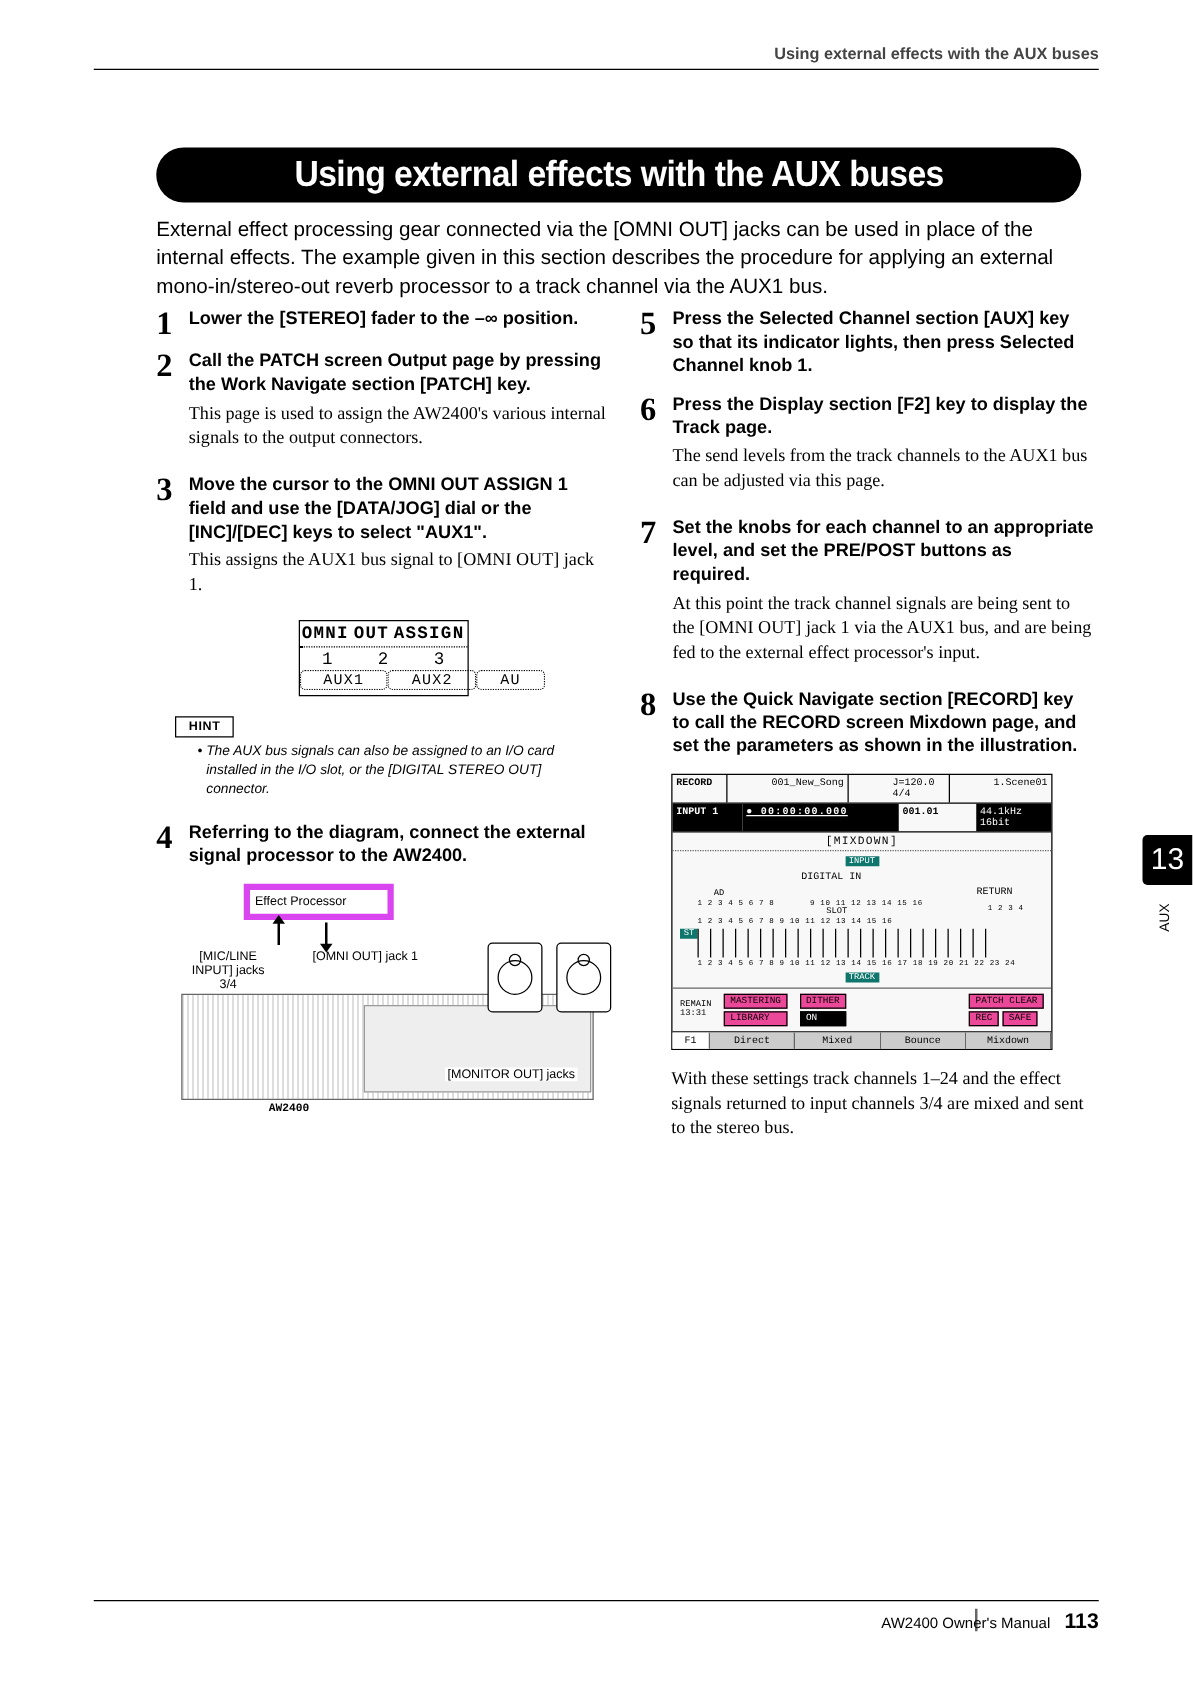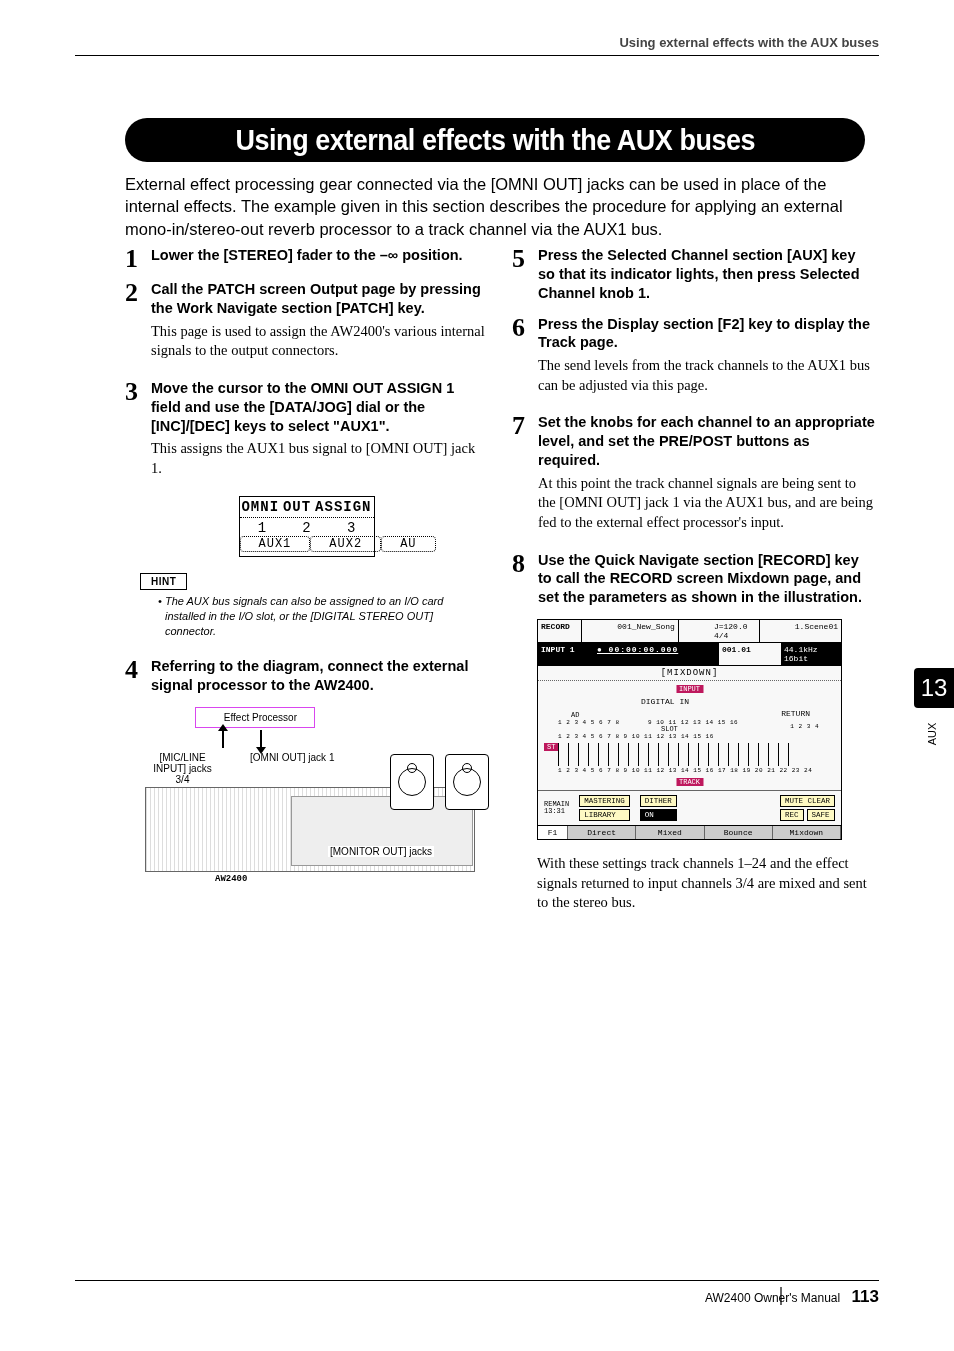--- a/index.html
+++ b/index.html
@@ -152,23 +152,23 @@
     text-indent: -7px;
   }
   .diagram-wrap {
     margin-left: 20px;
     margin-top: 8px;
     font-family: Arial, Helvetica, sans-serif;
     font-size: 10px;
   }
   .diagram-effectbox {
     width: 120px;
-    border: 1px solid #d946ef;
-    text-align: right;
-    padding: 4px 17px;
+    border: 5px solid #d946ef;
+    text-align: left;
+    padding: 4px 4px;
     margin-left: 50px;
     margin-bottom: 2px;
   }
   .diagram-arrows {
     height: 20px;
     position: relative;
     margin-left: 55px;
     width: 110px;
     margin-bottom: 2px;
   }
@@ -214,21 +214,21 @@
   .diagram-mixer::after {
     content: "";
     position: absolute;
     left: 145px; top: 8px;
     width: 180px; height: 68px;
     background: #eee;
     border: 1px solid #999;
   }
   .diagram-monlabel {
     position: absolute;
-    left: 182px;
+    left: 210px;
     top: 58px;
     font-size: 10px;
     background: #fff;
     line-height: 1.1;
     padding: 0 2px;
     z-index: 2;
   }
   .diagram-aw {
     font-family: Liberation Mono, monospace;
     font-weight: bold;
@@ -293,21 +293,21 @@
   .ss-row2 .ss-bars { width: 62px; padding: 2px 3px; font-weight: bold; }
   .ss-row2 .ss-rate { width: 60px; background: #000; color: #fff; padding: 2px 3px; }
   .ss-mixdown { text-align: center; padding: 2px 0; border-bottom: 1px dotted #666; font-size: 9px; letter-spacing: 1px; }
   .ss-routing {
     height: 110px;
     position: relative;
     border-bottom: 1px solid #666;
   }
   .ss-routing-label {
     position: absolute;
-    background: #be185d; color: #fff;
+    background: #0f766e; color: #fff;
     font-size: 7px;
     padding: 0 3px;
   }
   .ss-input-lbl { top: 4px; left: 50%; transform: translateX(-50%); }
   .ss-digin-lbl { top: 16px; left: 100px; background: transparent; color: #000; font-size: 8px; }
   .ss-ad-lbl { top: 30px; left: 30px; background: transparent; color: #000; font-size: 7px; }
   .ss-slot-lbl { top: 44px; left: 120px; background: transparent; color: #000; font-size: 7px; }
   .ss-return-lbl { top: 28px; right: 28px; background: transparent; color: #000; font-size: 8px; }
   .ss-st-lbl { top: 62px; left: 6px; }
   .ss-track-lbl { bottom: 4px; left: 50%; transform: translateX(-50%); }
@@ -337,21 +337,21 @@
     display: flex;
     padding: 4px 6px;
     gap: 10px;
     align-items: center;
     border-bottom: 1px solid #000;
   }
   .ss-btn {
     border: 1px solid #000;
     padding: 1px 4px;
     font-size: 7.5px;
-    background: #fef9c3;
+    background: #ec4899;
   }
   .ss-btn.inv { background: #000; color: #fff; }
   .ss-remain { font-size: 7px; line-height: 1; }
   .ss-tabs {
     display: flex;
     font-size: 8px;
   }
   .ss-tabs div {
     flex: 1;
     text-align: center;
@@ -571,21 +571,21 @@
         </div>
         <div>
           <div class="ss-btn">MASTERING</div>
           <div class="ss-btn" style="margin-top:2px">LIBRARY</div>
         </div>
         <div>
           <div class="ss-btn">DITHER</div>
           <div class="ss-btn inv" style="margin-top:2px">ON</div>
         </div>
         <div style="margin-left:auto">
-          <div class="ss-btn">MUTE CLEAR</div>
+          <div class="ss-btn">PATCH CLEAR</div>
           <div style="display:flex;gap:3px;margin-top:2px">
             <div class="ss-btn">REC</div>
             <div class="ss-btn">SAFE</div>
           </div>
         </div>
       </div>
       <div class="ss-tabs">
         <div class="lbl">F1</div>
         <div>Direct</div>
         <div>Mixed</div>

